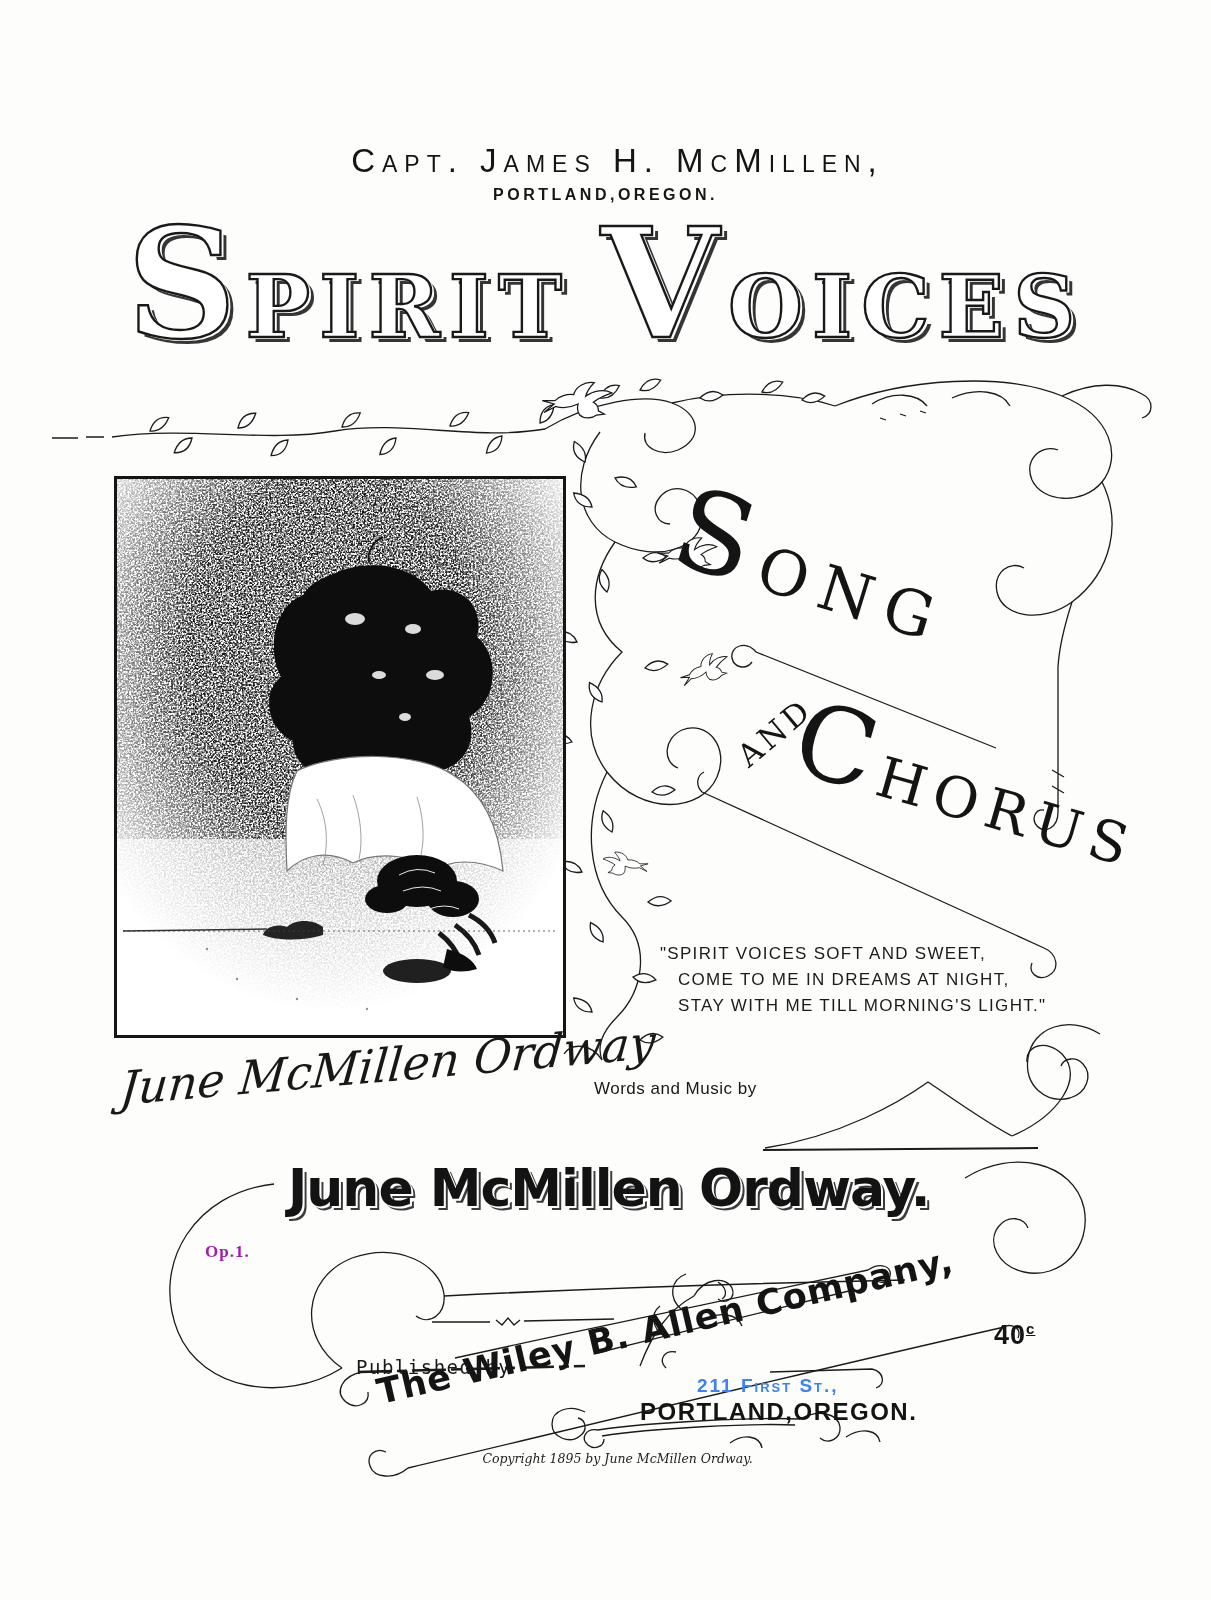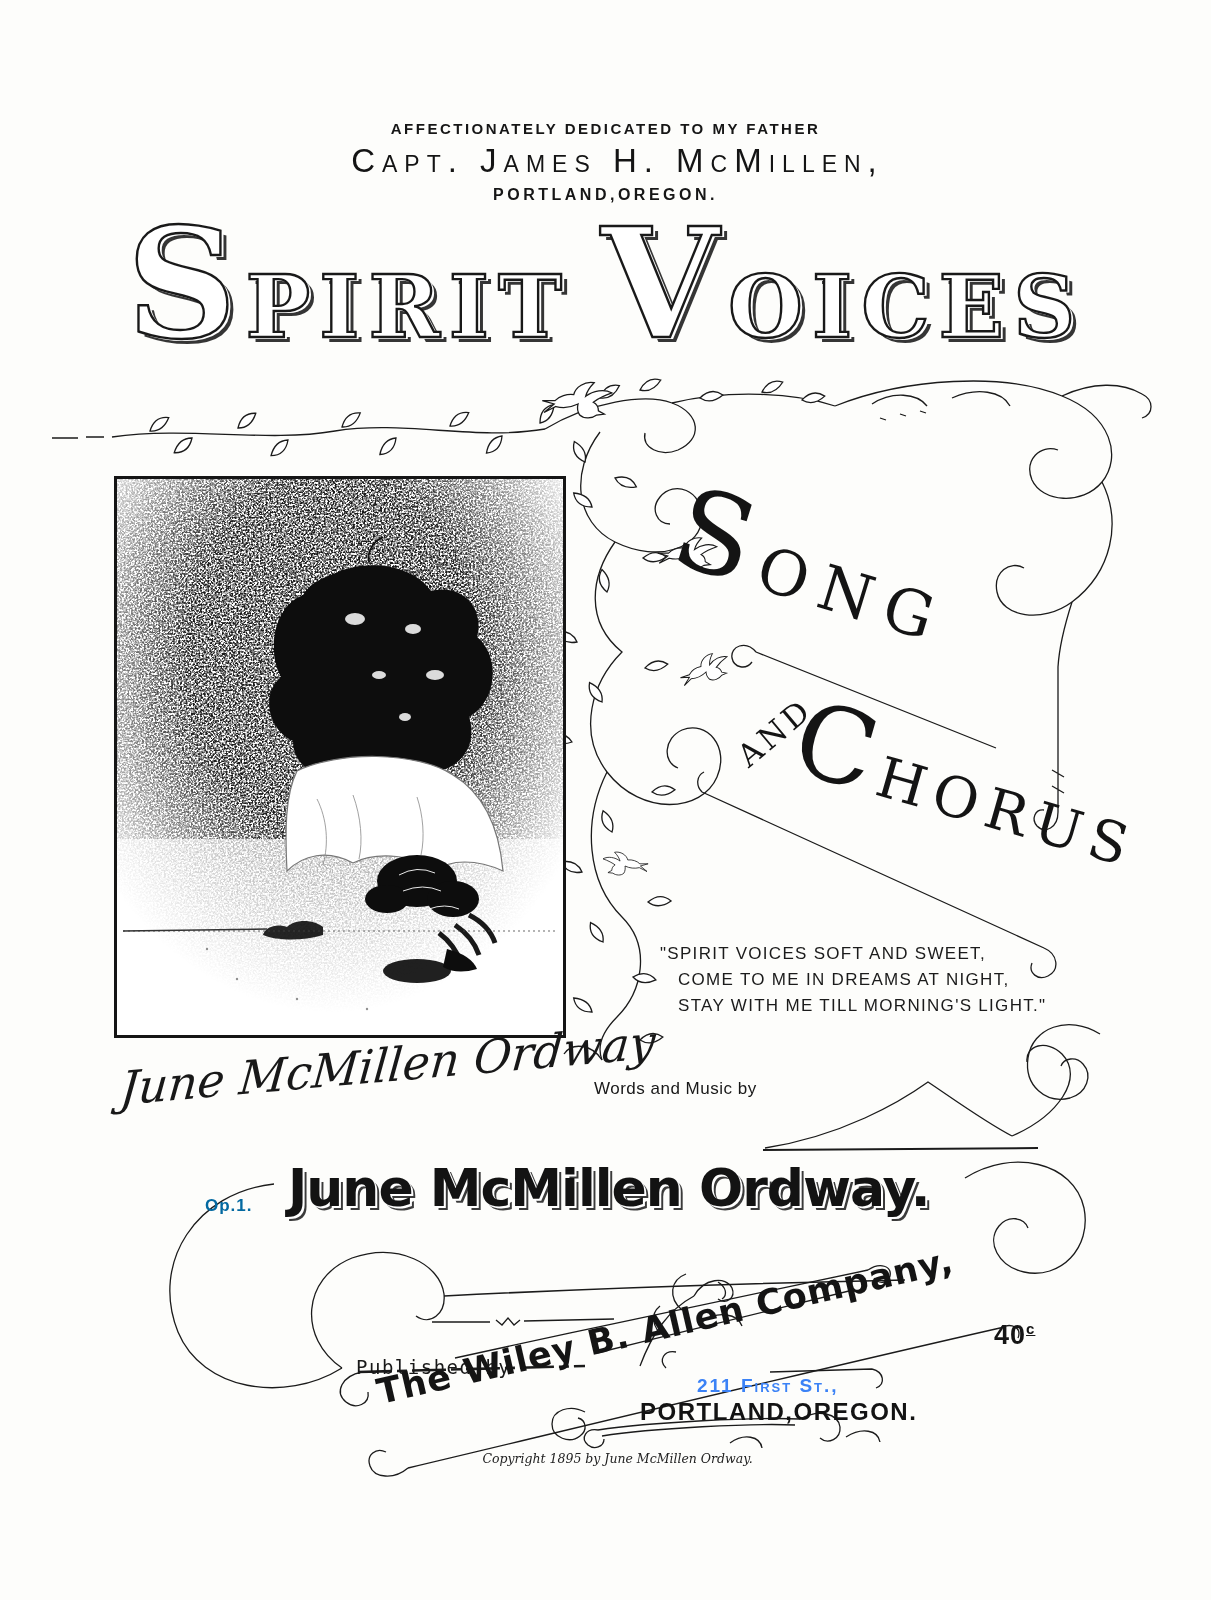--- a/index.html
+++ b/index.html
@@ -53,21 +53,21 @@
   .byline{top:1079px; left:594px; font-size:17px; letter-spacing:.5px; font-weight:500; color:#181818;}
   .signature{
     top:1062px; left:118px; font-family:"DejaVu Serif", serif; font-style:italic;
     font-size:46px; color:#181818; transform:rotate(-5deg) skewX(-10deg); transform-origin:0 100%;
   }
   .printed-name{
     top:1158px; left:288px; width:640px; text-align:left;
     font-family:"DejaVu Sans", sans-serif; font-weight:700; font-size:52px; letter-spacing:-1px;
     color:#131313; text-shadow:2px 2px 0 #ffffff, 4px 4px 0 rgba(25,25,25,.85);
   }
-  .opus{top:1196px; left:205px; font-size:17px; font-weight:700; letter-spacing:1px; color:#0369a1;}
+  .opus{top:1242px; left:205px; font-size:17px; font-weight:700; letter-spacing:1px; color:#a21caf;font-family:Liberation Serif, serif;}
 
   
   .published-by{top:1336px; left:356px; font-family:"DejaVu Sans Mono", monospace;
                 font-size:19px; letter-spacing:1.5px; color:#181818;margin-top:20px;}
   .company{
     top:1372px; left:382px; font-family:"DejaVu Sans", sans-serif; font-weight:700;
     font-size:35px; letter-spacing:1px; color:#141414;
     transform:rotate(-13deg); transform-origin:0 100%;
   }
   .address{top:1375px; left:697px; font-variant:small-caps; font-size:19px; letter-spacing:2px;
@@ -197,21 +197,20 @@
       <path d="M585,1412 C570,1404 552,1410 552,1424 C552,1438 570,1444 580,1436 C588,1430 586,1420 578,1418"></path>
       <path d="M770,1372 L872,1369 M872,1369 C884,1372 886,1384 876,1388"></path>
       <path d="M598,1430 C650,1422 758,1417 800,1419 M602,1436 C652,1428 755,1423 795,1425"></path>
       <path d="M598,1430 C586,1428 580,1438 588,1445 C594,1450 604,1447 604,1439"></path>
       <path d="M800,1419 C818,1409 838,1413 840,1427 C841,1439 828,1445 820,1438"></path>
       <path d="M846,1437 C862,1427 878,1430 880,1442"></path>
       <path d="M730,1443 C744,1433 760,1436 762,1448"></path>
     </g>
   </svg>
 
-  <div class="abs ded1 nowrap">AFFECTIONATELY DEDICATED TO MY FATHER</div>
   <div class="abs ded2 nowrap">Capt. James H. McMillen,</div>
   <div class="abs ded3 nowrap">PORTLAND,OREGON.</div>
 
   <div class="abs title-row">
     <span class="title-word nowrap">SPIRIT</span>
     <span class="title-word nowrap">VOICES</span>
   </div>
 
   <div class="abs photo-frame">
     <svg viewBox="0 0 446 556" xmlns="http://www.w3.org/2000/svg">

